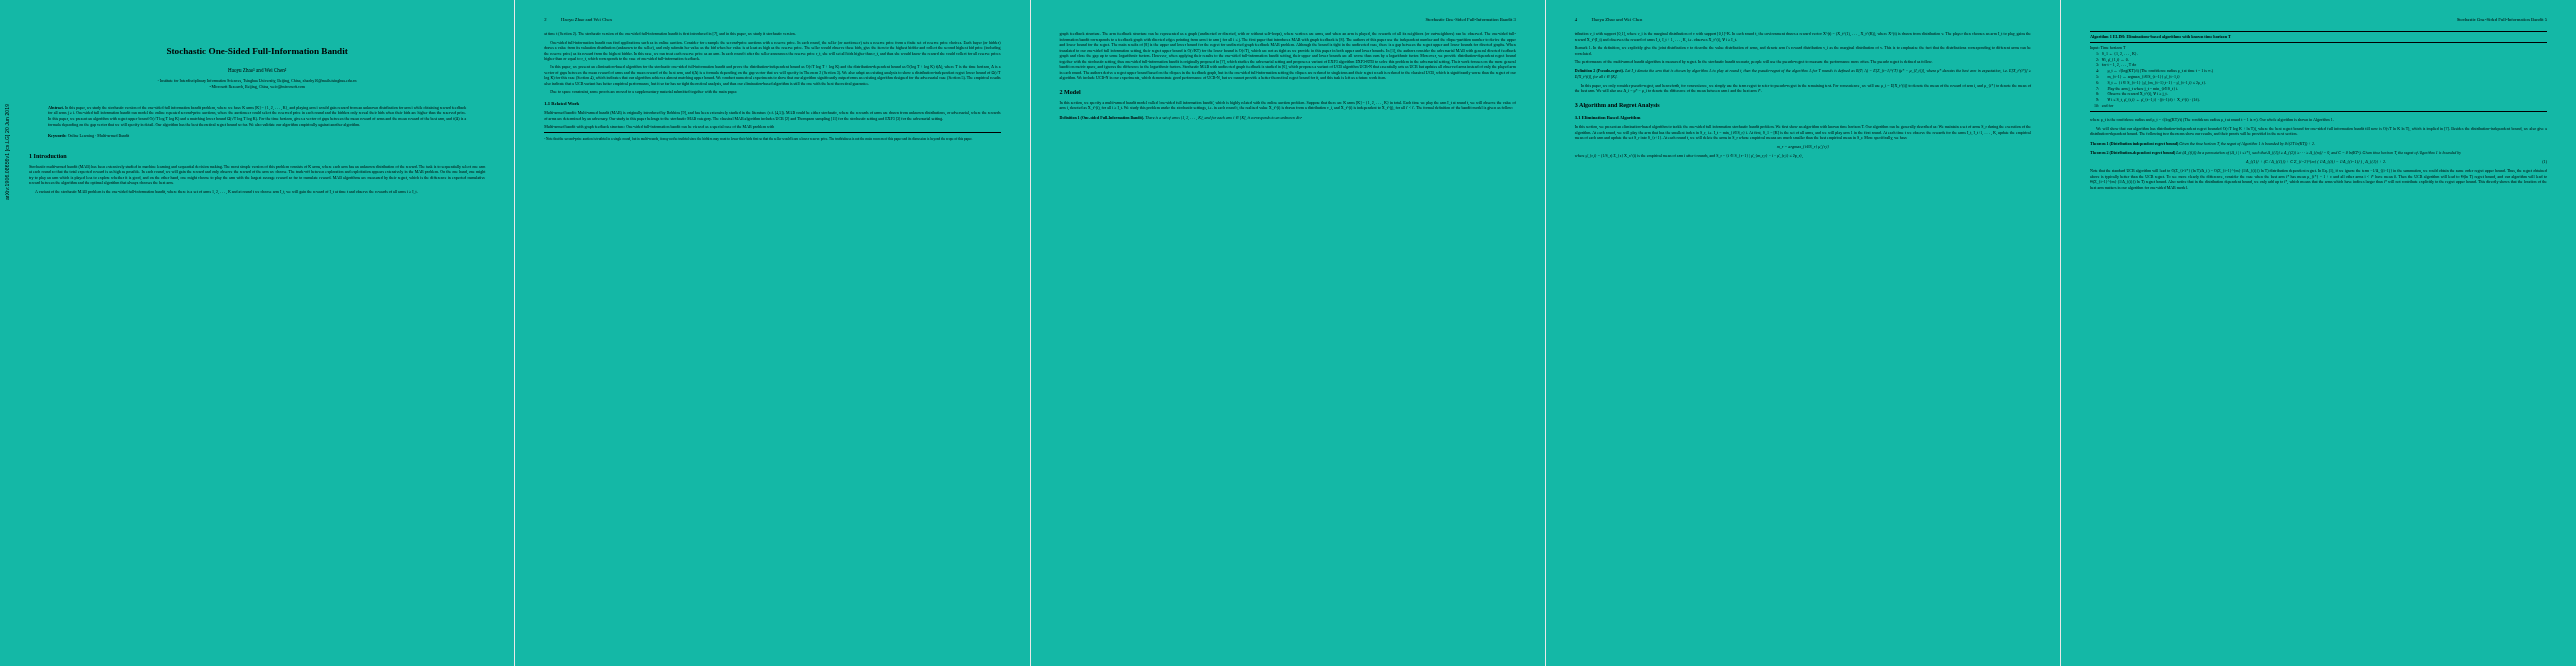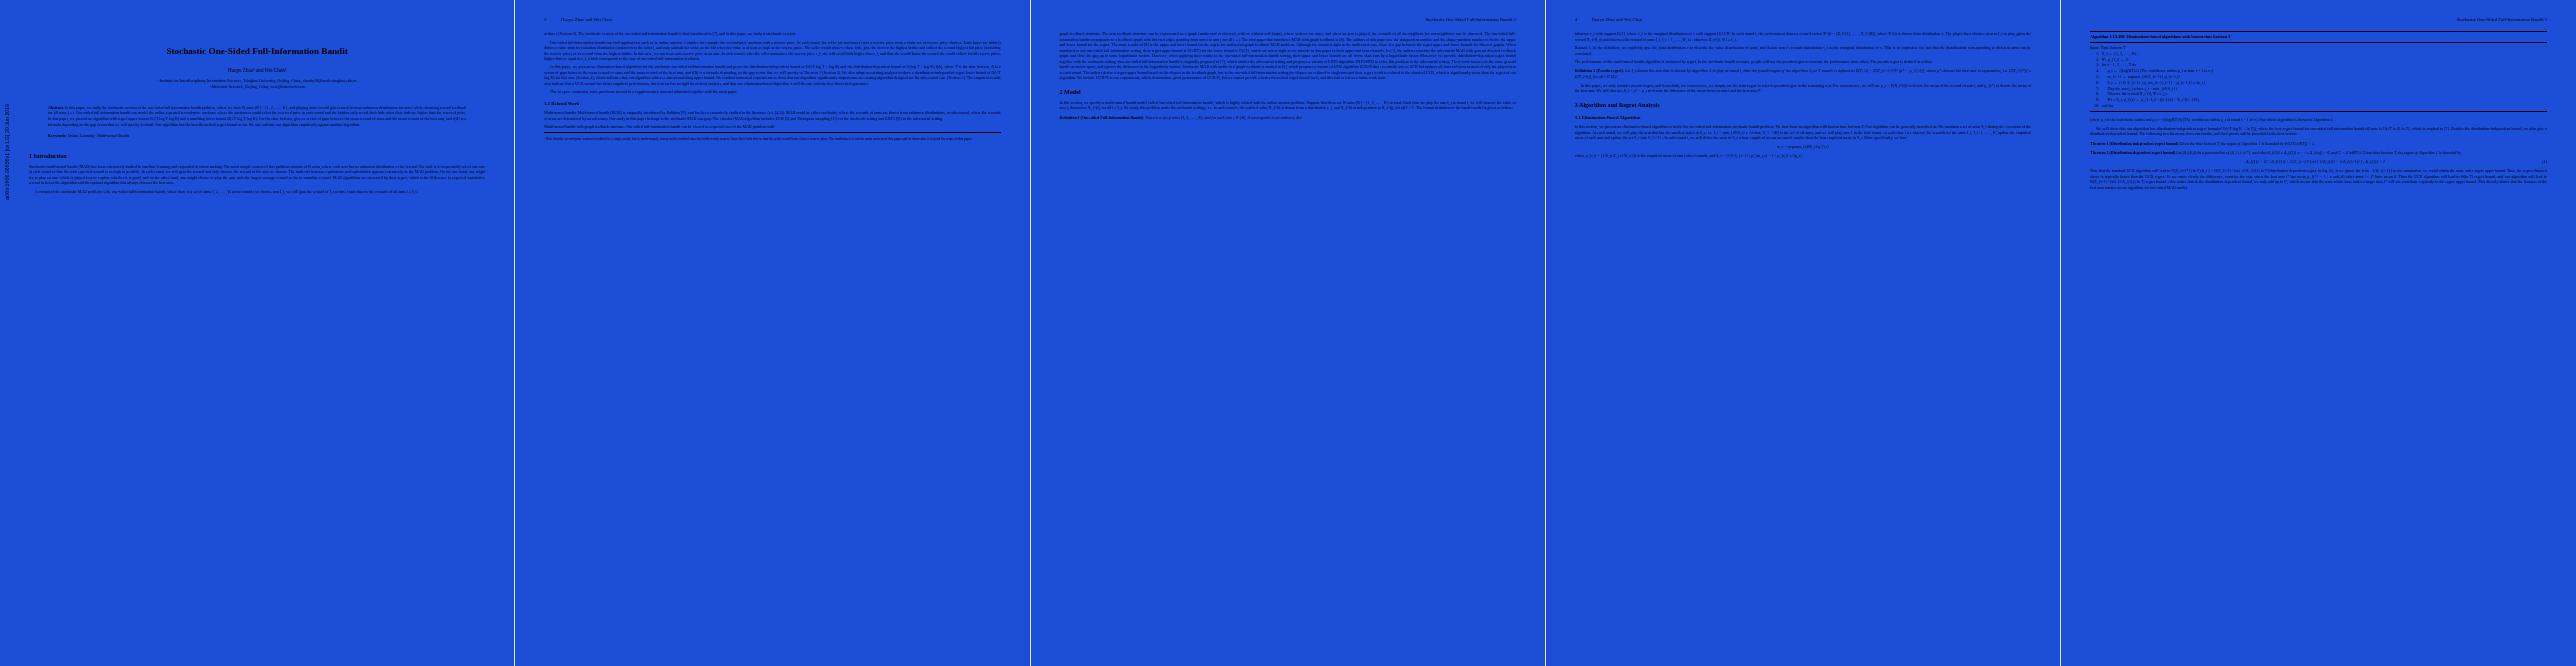--- a/index.html
+++ b/index.html
@@ -18,21 +18,21 @@
     position: relative;
     width: 2576px;
     height: 667px;
     display: flex;
     flex-direction: row;
   }
   .page {
     position: relative;
     width: 644px;
     height: 667px;
-    background: #1d4ed8;
+    background: #14b8a6;
     box-sizing: border-box;
     padding: 16.7px 29px 13.3px 29px;
     border-right: 0.6px solid #e8e8e8;
   }
   .page:last-child { border-right: none; }
 
   .arxiv-stamp {
     position: absolute;
     left: 4.4px;
     top: 200px;

